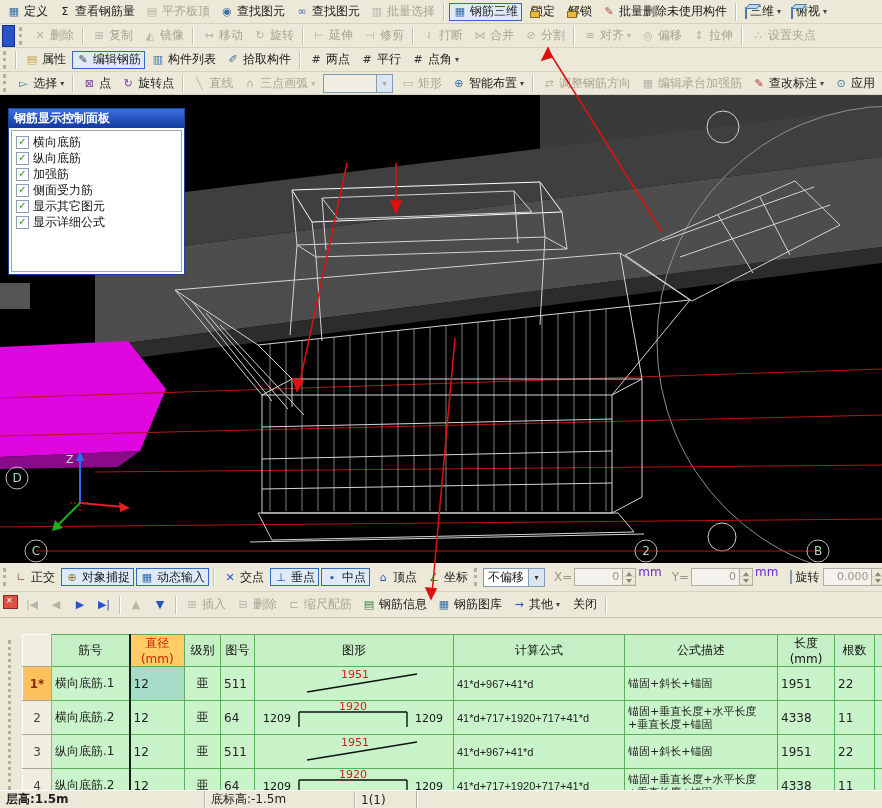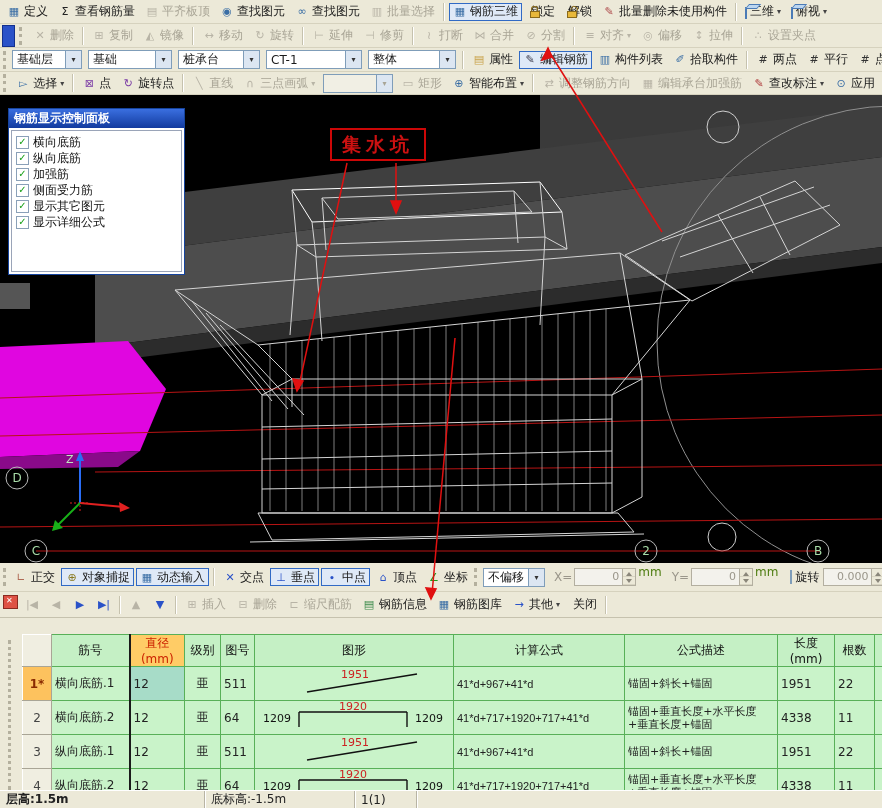--- a/index.html
+++ b/index.html
@@ -50,21 +50,21 @@
           display:flex;align-items:center;padding:0 5px;}
   .pbody{position:absolute;top:21px;left:2px;right:2px;bottom:2px;border:1px solid #9aa4b8;background:#fff;padding:3px 2px;overflow:hidden;}
   .pitem{display:flex;align-items:center;height:16px;}
   .cb{width:11px;height:11px;border:1px solid #8aa0b8;background:#fff;margin:0 4px 0 2px;display:inline-flex;
       align-items:center;justify-content:center;font-size:10px;line-height:10px;color:#18a018;font-weight:bold;}
   .plbl{font-size:12px;color:#111;}
   
   #snapbar{position:absolute;top:563px;left:0;width:882px;height:29px;background:#ece9d8;display:flex;align-items:center;
            padding:0 2px;box-sizing:border-box;border-bottom:1px solid #d6d2be;white-space:nowrap;overflow:hidden;}
   .flabel{color:#9a968a;margin:0 2px 0 6px;}
-  .funit{color:#4d7c0f;margin:0 4px 10px 2px;}
+  .funit{color:#6d28d9;margin:0 4px 10px 2px;}
   .numbox{display:inline-flex;height:18px;border:1px solid #b3afa0;background:#f3f2ec;box-sizing:border-box;}
   .numbox .v{width:44px;text-align:right;color:#9a968a;padding:1px 3px 0 0;font-size:11px;}
   .spin{display:flex;flex-direction:column;width:12px;border-left:1px solid #b3afa0;}
   .spin i{flex:1;background:#ece9d8;position:relative;border-bottom:1px solid #d8d4c2;}
   .spin i::after{content:"";position:absolute;left:3px;top:2px;border:3px solid transparent;}
   .spin i.up::after{border-bottom:4px solid #8a867a;top:0;}
   .spin i.dn::after{border-top:4px solid #8a867a;}
   .cbx{width:12px;height:12px;border:1px solid #7f9db9;background:#fff;margin:0 3px 0 8px;}
   
   #editbar{position:absolute;top:592px;left:0;width:882px;height:26px;background:#ece9d8;display:flex;align-items:center;
@@ -221,42 +221,20 @@
       </div>
       <div class="sep"></div>
       <div class="tbtn disabled">
         <span class="ic">∴</span>
         <span class="lbl">设置夹点</span>
       </div>
   </div>
 
   <div class="tbar" id="tb3">
     <div class="grip"></div>
-    <div class="inline">
-      <div class="combo" style="width: 70px;">
-          <span class="val">基础层</span>
-          <span class="carrow"></span>
-        </div>
-        <div class="combo" style="width: 84px;">
-          <span class="val">基础</span>
-          <span class="carrow"></span>
-        </div>
-        <div class="combo" style="width: 82px;">
-          <span class="val">桩承台</span>
-          <span class="carrow"></span>
-        </div>
-        <div class="combo" style="width: 96px;">
-          <span class="val">CT-1</span>
-          <span class="carrow"></span>
-        </div>
-        <div class="combo" style="width: 88px;">
-          <span class="val">整体</span>
-          <span class="carrow"></span>
-        </div>
-    </div>
     <div class="inline">
       <div class="sep"></div>
         <div class="tbtn">
           <span class="ic" style="color: rgb(200, 162, 74);">▤</span>
           <span class="lbl">属性</span>
         </div>
         <div class="tbtn pressed">
           <span class="ic" style="color: rgb(68, 68, 85);">✎</span>
           <span class="lbl">编辑钢筋</span>
         </div>
@@ -438,21 +416,20 @@
             <span class="cb">✓</span>
             <span class="plbl">显示其它图元</span>
           </div>
           <div class="pitem">
             <span class="cb">✓</span>
             <span class="plbl">显示详细公式</span>
           </div>
       </div>
     </div>
 
-    <div id="callout">集水坑</div>
   </div>
 
   <div id="snapbar">
     <div class="grip"></div>
     <div class="inline">
       <div class="tbtn">
           <span class="ic" style="color: rgb(176, 106, 85);">∟</span>
           <span class="lbl">正交</span>
         </div>
         <div class="tbtn pressed">

